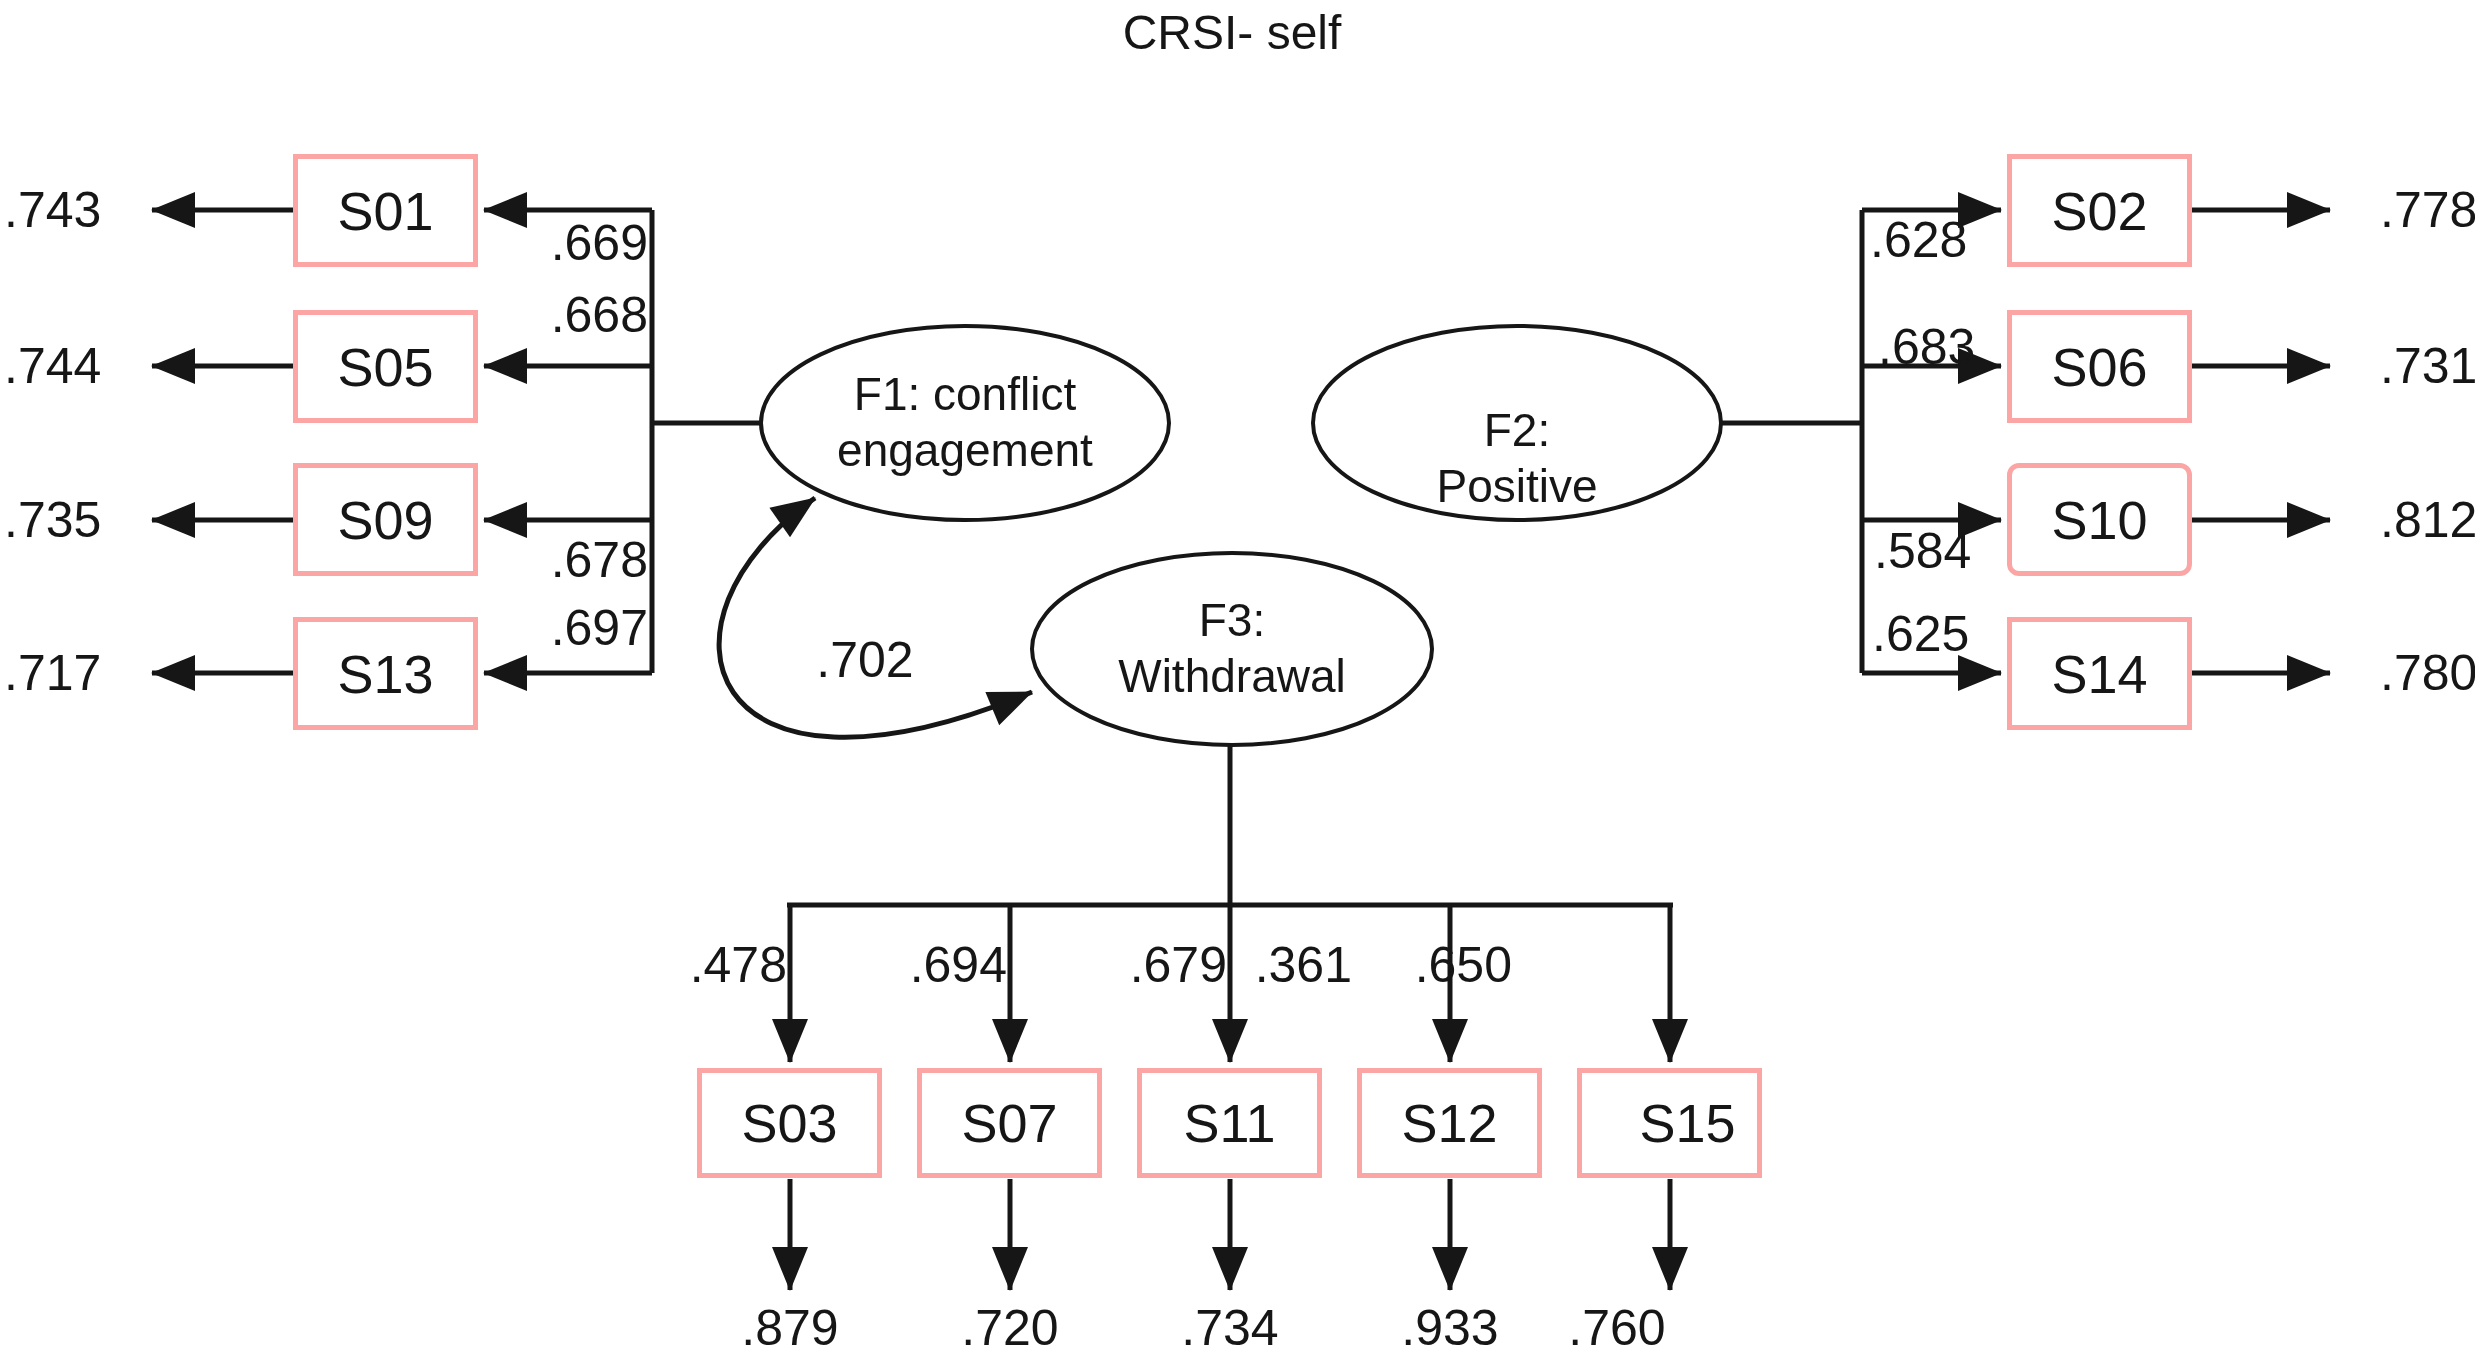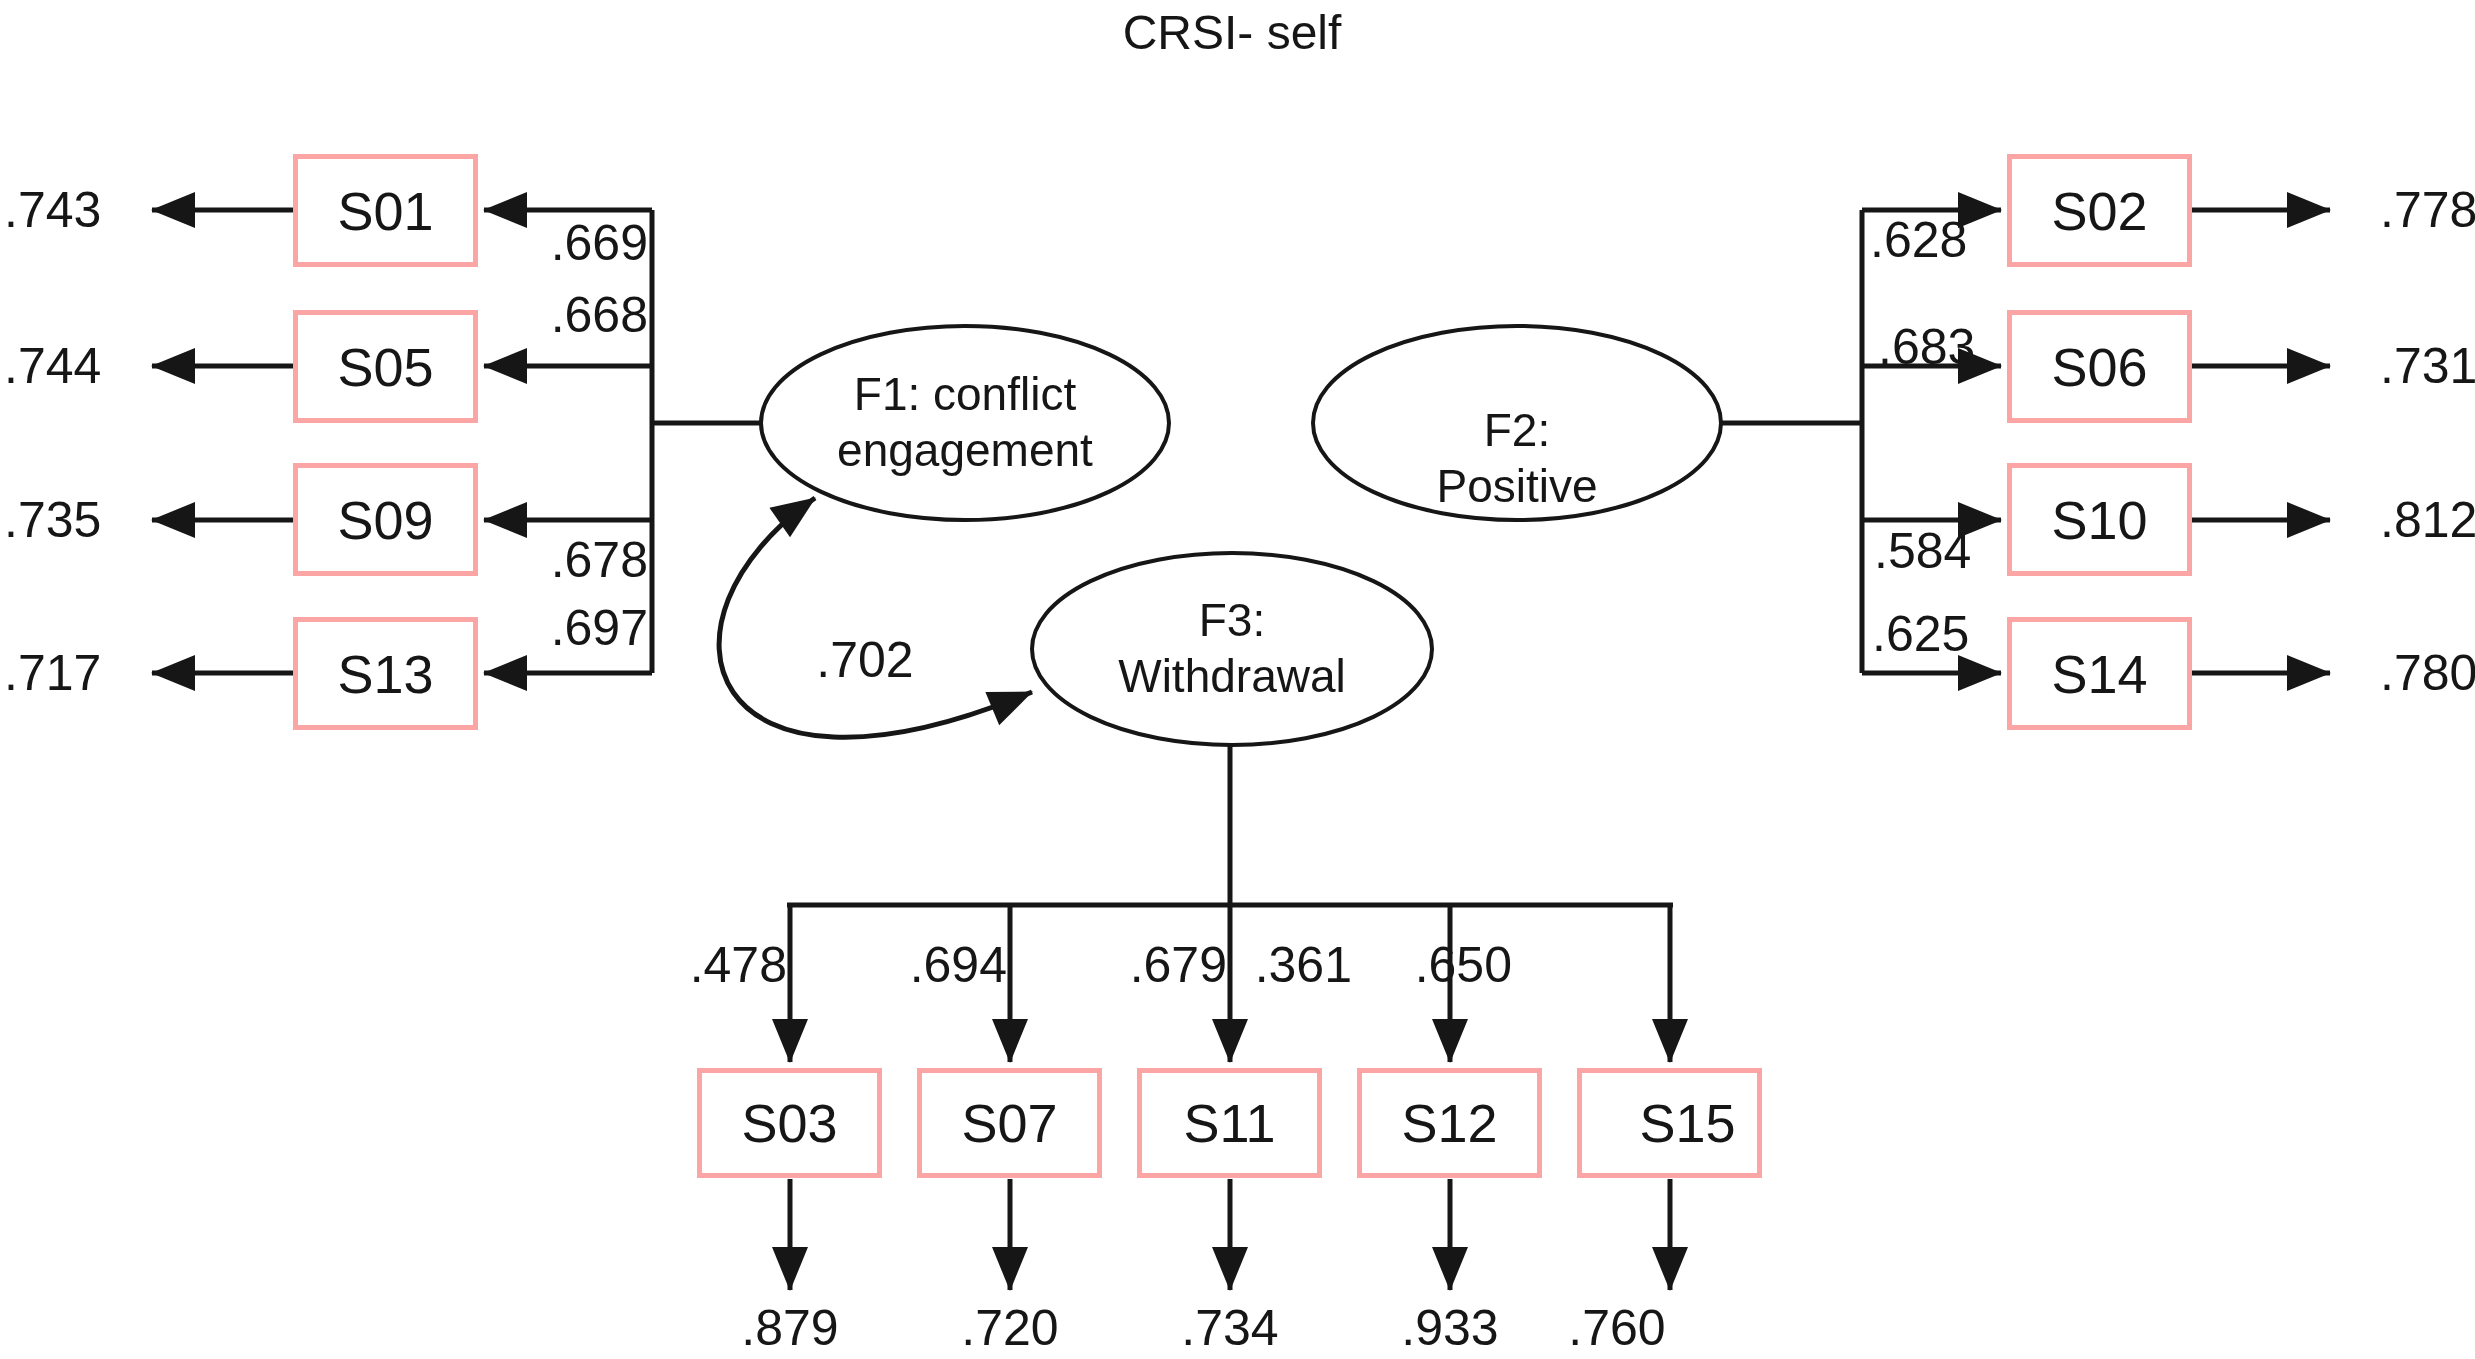--- a/index.html
+++ b/index.html
@@ -159,21 +159,21 @@
   <div class="lbl num l" style="left:1878px;top:319px;">.683</div>
   <div class="lbl num l" style="left:1874px;top:523px;">.584</div>
   <div class="lbl num l" style="left:1872px;top:606px;">.625</div>
 
   <div class="box" style="left:2007px;top:154px;">
       <span>S02</span>
     </div>
   <div class="box" style="left:2007px;top:310px;">
       <span>S06</span>
     </div>
-  <div class="box" style="left:2007px;top:463px;">
+  <div class="box" style="left:2007px;top:463px;border-radius:12px;">
       <span>S10</span>
     </div>
   <div class="box" style="left:2007px;top:617px;">
       <span>S14</span>
     </div>
 
   <div class="lbl num" style="left:2380px;top:182px;width:95px;">.778</div>
   <div class="lbl num" style="left:2380px;top:338px;width:95px;">.731</div>
   <div class="lbl num" style="left:2380px;top:492px;width:95px;">.812</div>
   <div class="lbl num" style="left:2380px;top:645px;width:95px;">.780</div>

